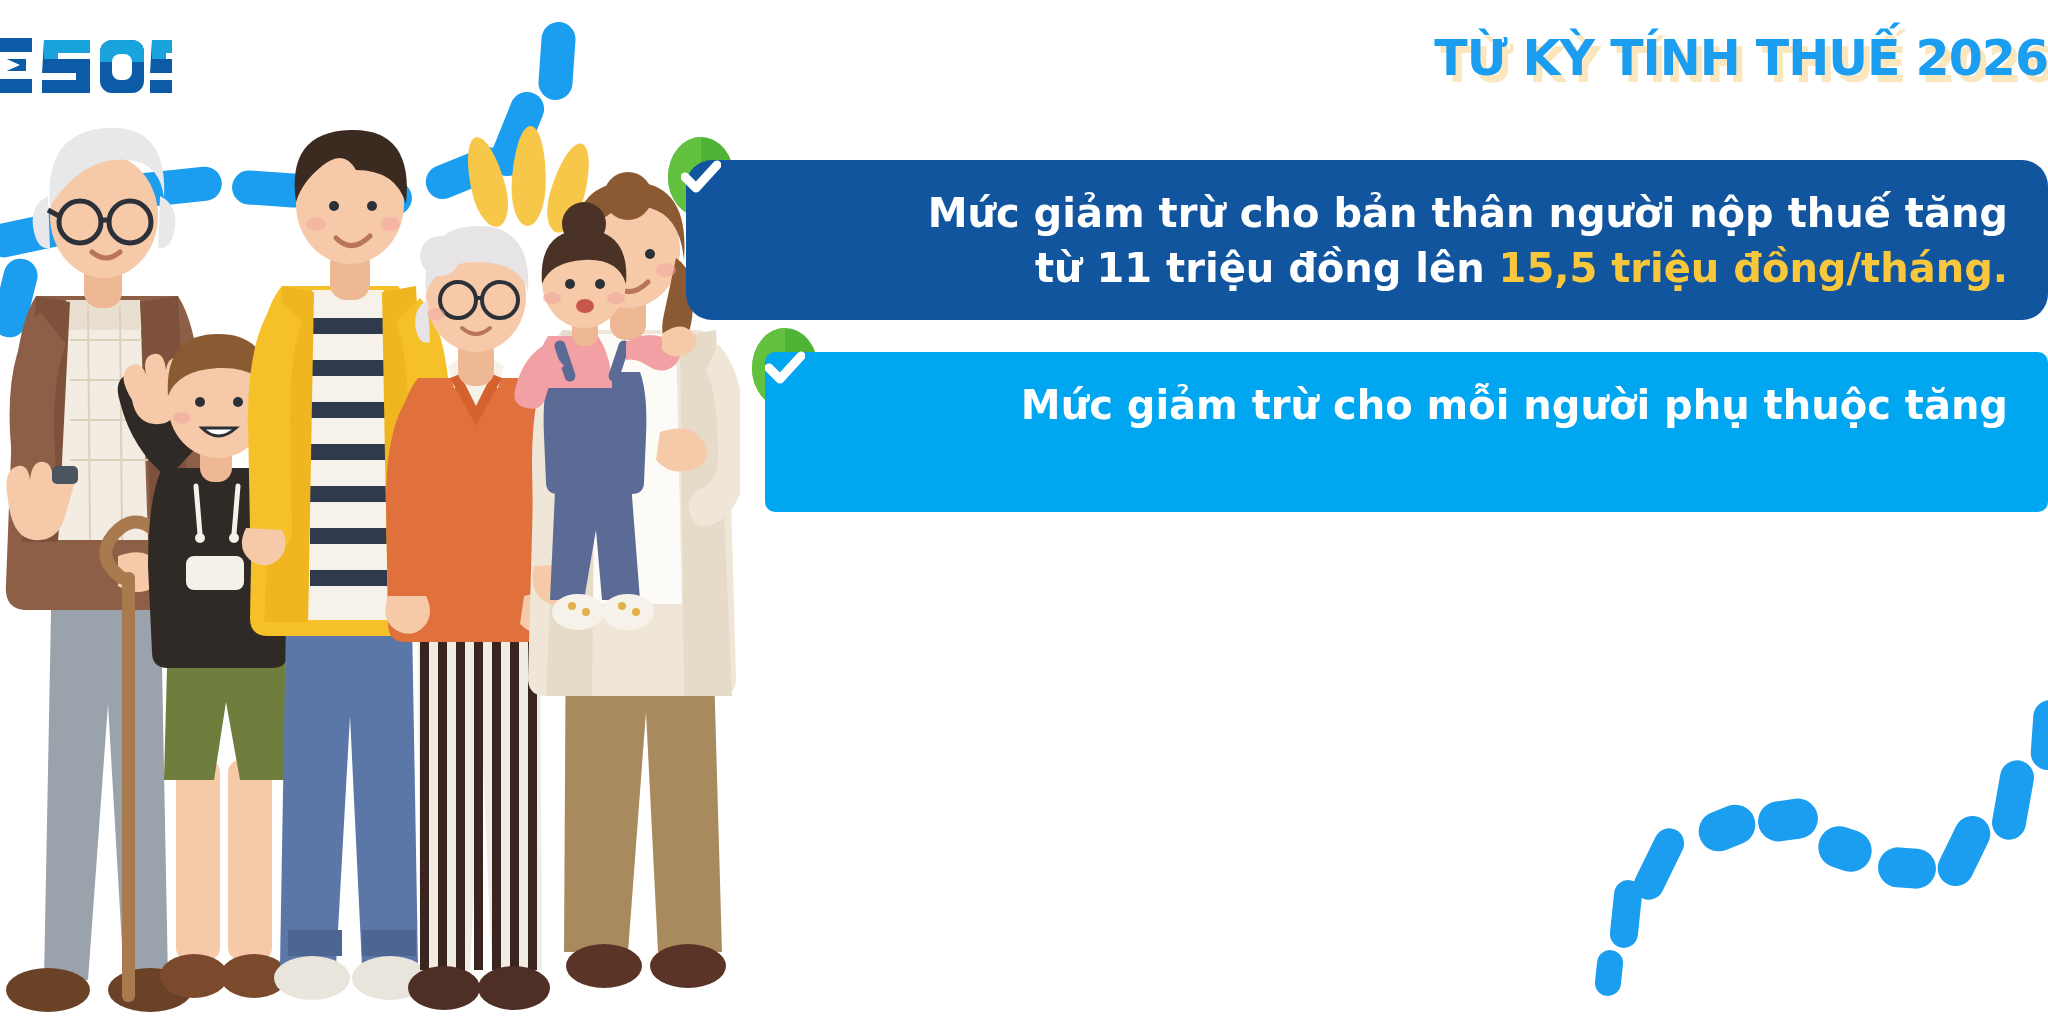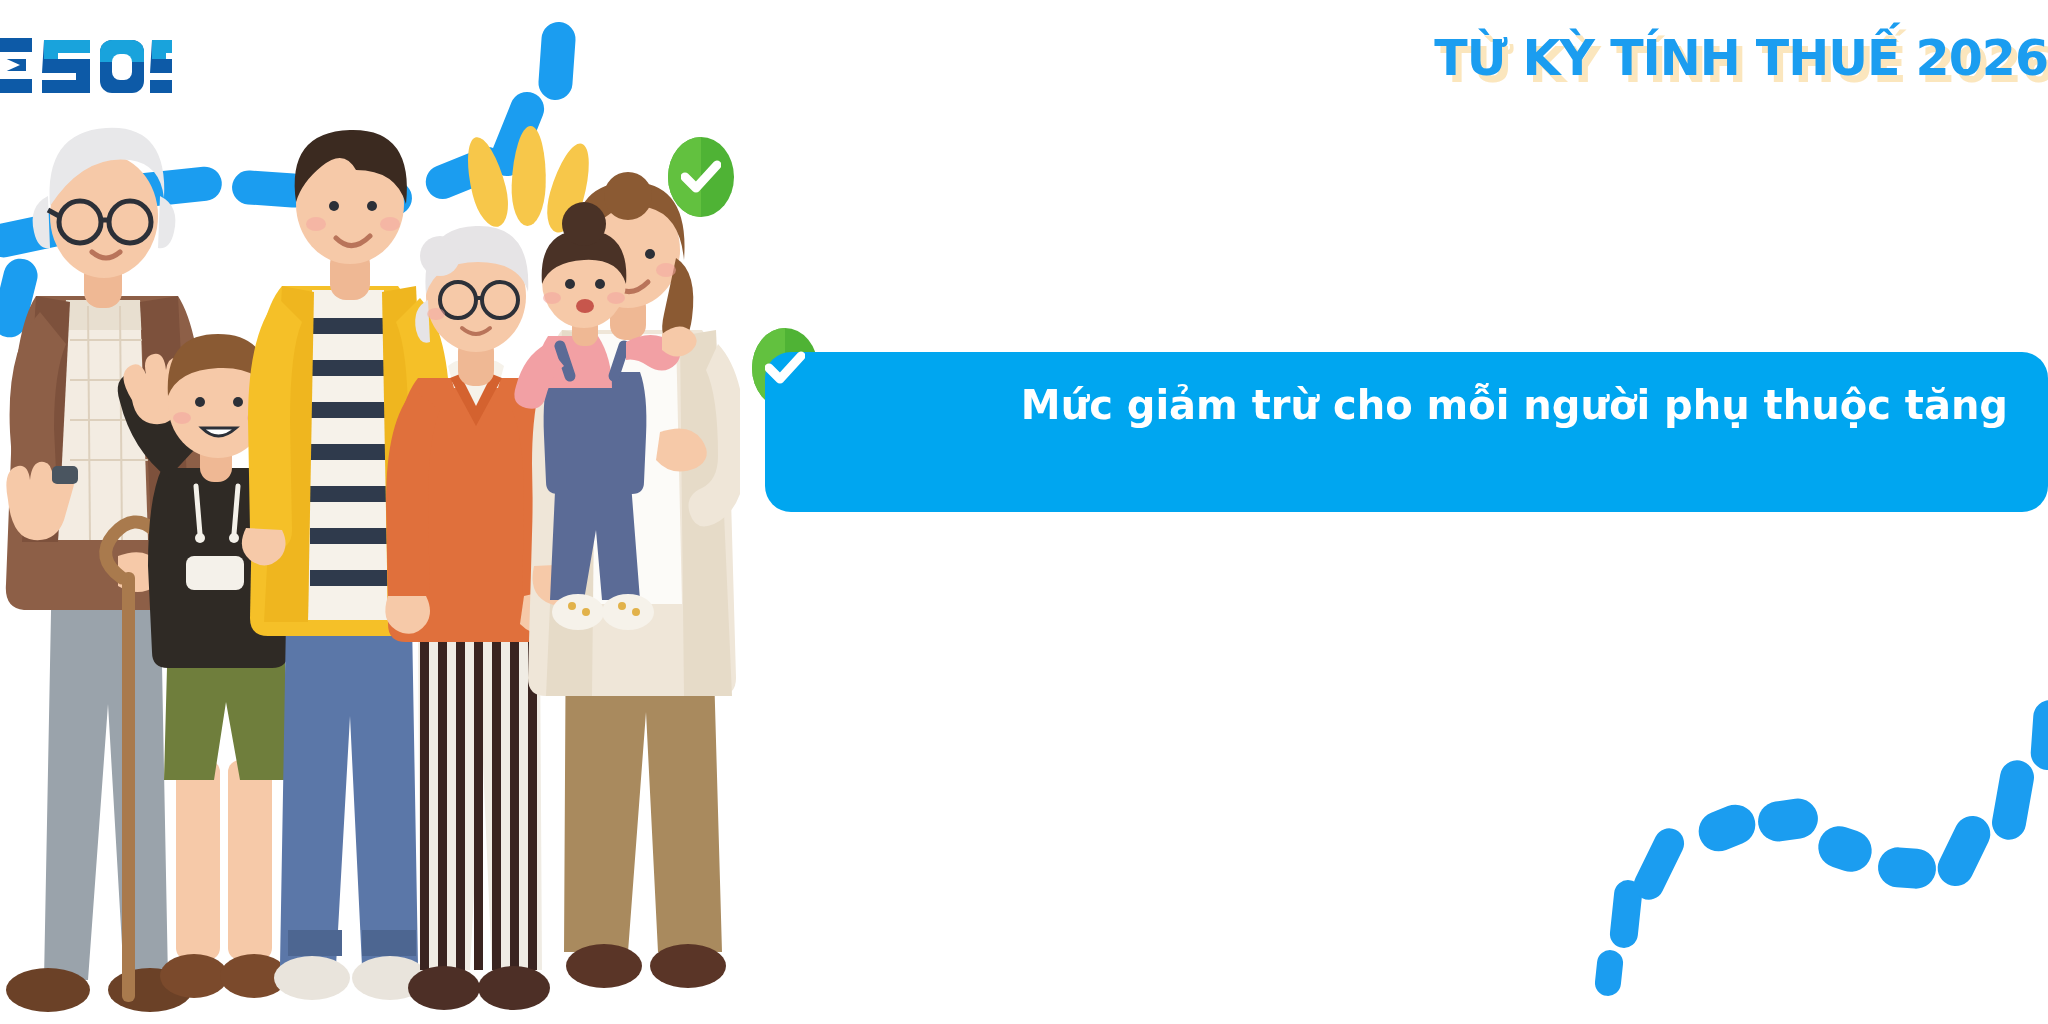--- a/index.html
+++ b/index.html
@@ -39,21 +39,21 @@
     font-weight:bold;
     font-size:40px;
     line-height:1.38;
     box-sizing:border-box;
     padding:26px 40px 26px 46px;
     text-align:right;
     font-family:"DejaVu Sans","Liberation Sans",sans-serif;
   }
   #card1{left:686px;top:160px;width:1362px;height:160px;background:#12559f;
          border-top-right-radius:26px;border-bottom-right-radius:26px;}
-  #card2{left:765px;top:352px;width:1283px;height:160px;background:#00a6f0;}
+  #card2{left:765px;top:352px;width:1283px;height:160px;background:#00a6f0;border-radius:10px;}
   .card .line{white-space:nowrap;}
   .hl{color:#f8c73c;}
 
   
   .check{
     position:absolute;width:66px;height:80px;border-radius:50%;
     background:#4fb335;
     display:flex;align-items:center;justify-content:center;
     overflow:hidden;
   }
@@ -377,20 +377,24 @@
   </svg>
 
   <div id="title">TỪ KỲ TÍNH THUẾ 2026</div>
 
   <div id="check1" class="check">
     <div class="half"></div>
     <svg width="40" height="34" viewBox="0 0 40 34">
       <path d="M4 17 L15 28 L36 5" stroke="#ffffff" stroke-width="9" fill="none" stroke-linecap="round" stroke-linejoin="round"></path>
     </svg>
   </div>
+  <div id="card1" class="card">
+    <div class="line">Mức giảm trừ cho bản thân người nộp thuế tăng</div>
+    <div class="line"><span>từ 11 triệu đồng lên </span><span class="hl">15,5 triệu đồng/tháng.</span></div>
+  </div>
 
   <div id="check2" class="check">
     <div class="half"></div>
     <svg width="40" height="34" viewBox="0 0 40 34">
       <path d="M4 17 L15 28 L36 5" stroke="#ffffff" stroke-width="9" fill="none" stroke-linecap="round" stroke-linejoin="round"></path>
     </svg>
   </div>
   <div id="card2" class="card">
     <div class="line">Mức giảm trừ cho mỗi người phụ thuộc tăng</div>
   </div>

